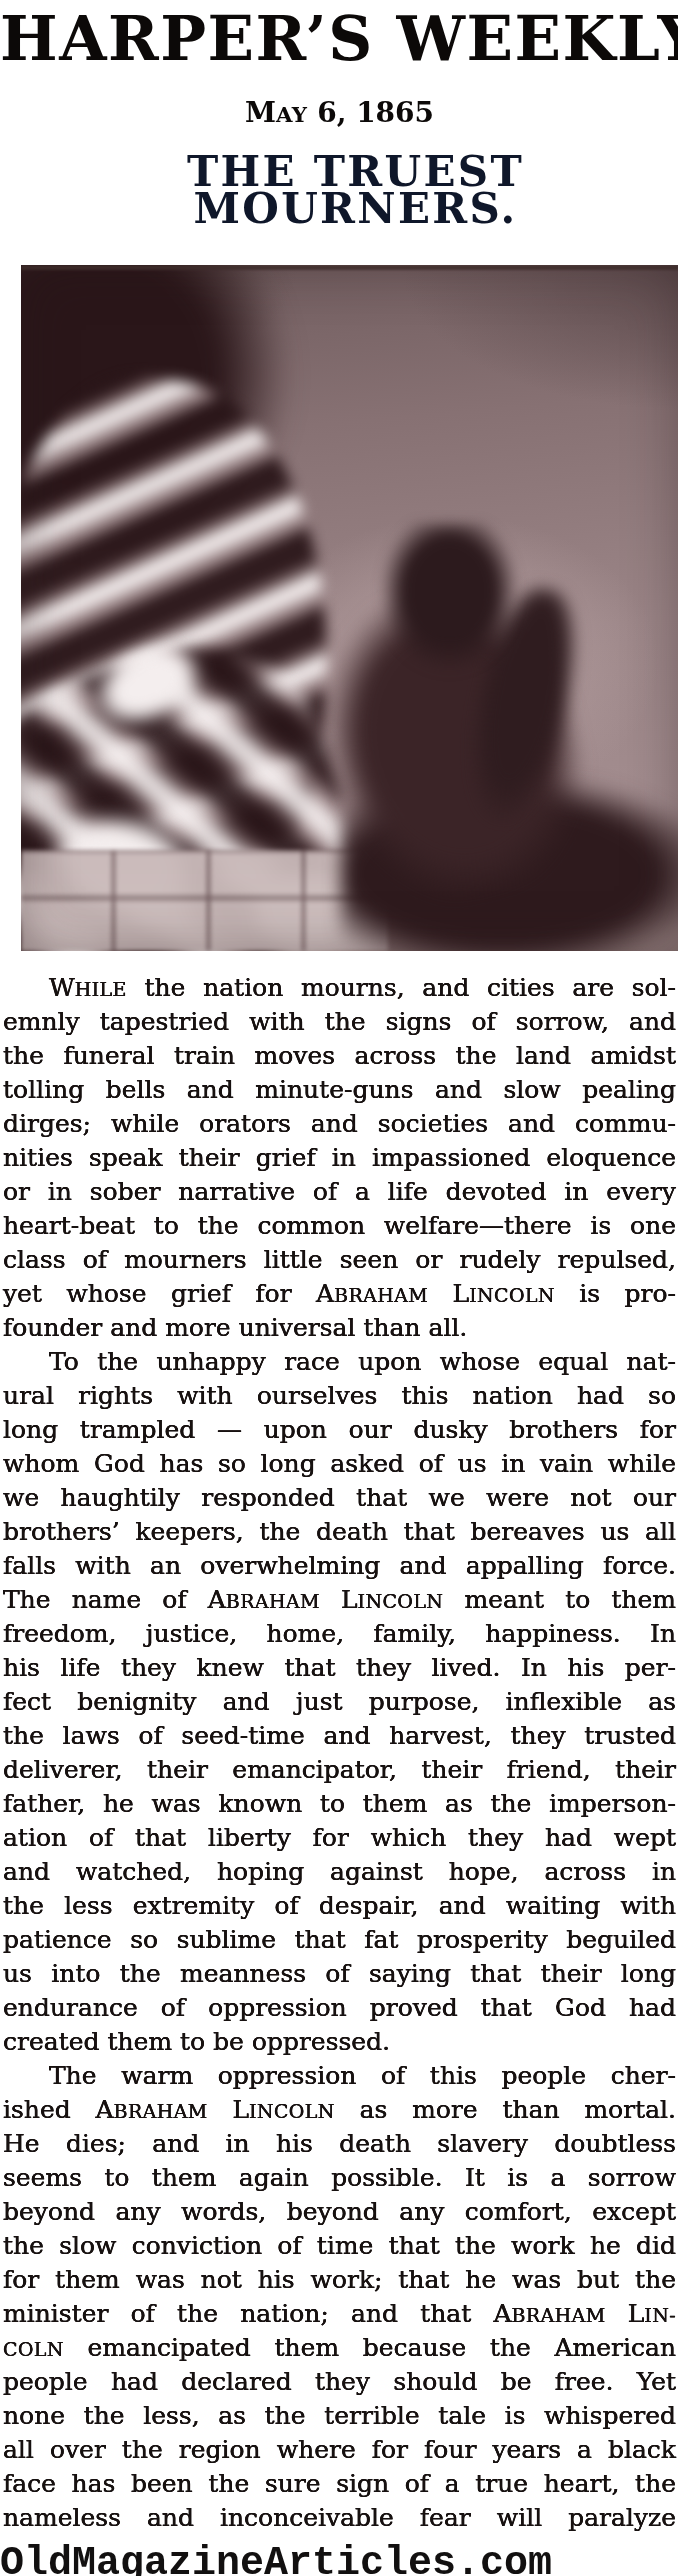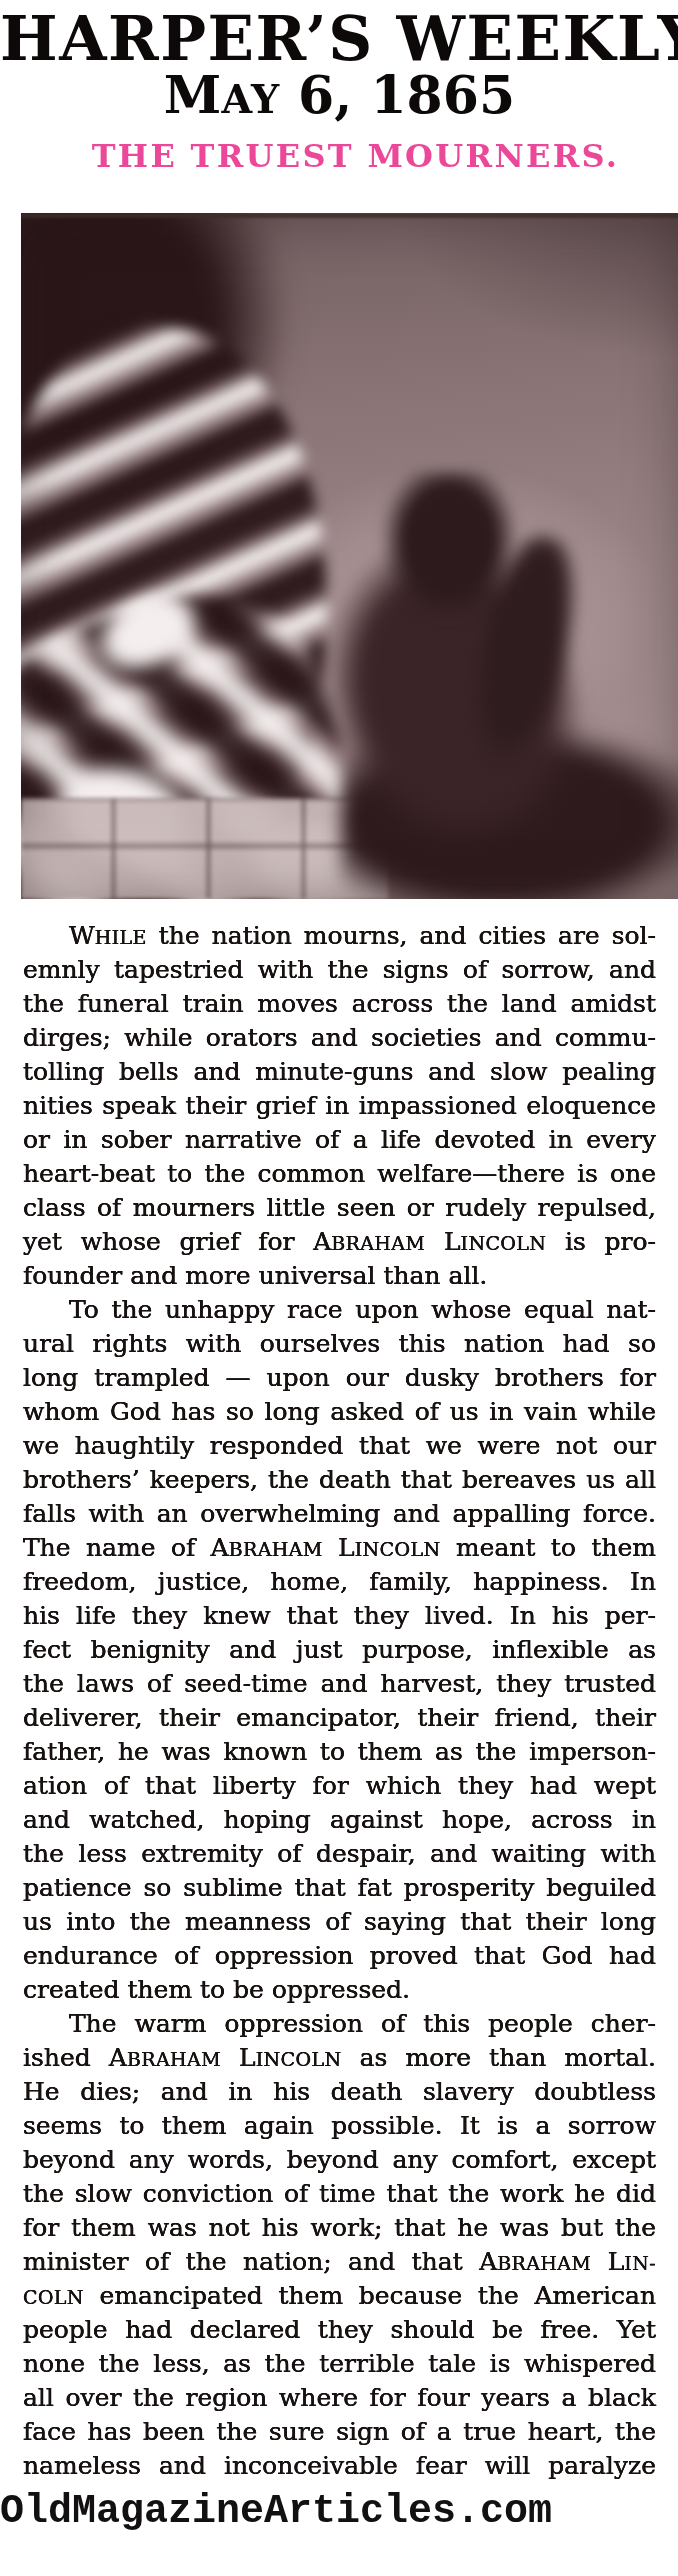--- a/index.html
+++ b/index.html
@@ -7,25 +7,25 @@
     width:679px;height:2576px;overflow:hidden;position:relative;
     font-family:"DejaVu Serif","Liberation Serif",serif;color:#16100f;
   }
   
   .masthead{padding-top:4.6px;text-align:center;}
   .mast-title{
     font-size:61px;line-height:67px;font-weight:700;letter-spacing:1.5px;
     color:#0c0908;white-space:nowrap;
   }
   .mast-date{
-    font-size:52px;line-height:43px;font-weight:700;margin-top:1px;color:#0c0908;
+    font-size:28px;line-height:43px;font-weight:700;margin-top:19px;color:#0c0908;
   }
   .article-title{
-    font-size:32px;line-height:37px;font-weight:700;letter-spacing:2.3px;
-    margin-top:17px;color:#ec4899;padding-left:32px;
+    font-size:42px;line-height:37px;font-weight:700;letter-spacing:2.3px;
+    margin-top:17px;color:#0f172a;padding-left:32px;
   }
   .sc{font-size:0.76em;letter-spacing:0.02em;}
   
   .engraving{
     position:relative;width:658px;height:686px;margin-left:21.4px;margin-top:38px;
     overflow:hidden;
     background:
       radial-gradient(ellipse 329px 237px at 66% 58%, var(--light) 0%, rgba(183,161,162,0) 62%),
       radial-gradient(ellipse 398px 206px at 100% 0%, var(--dark) 0%, rgba(95,76,78,0) 70%),
       radial-gradient(ellipse 321px 176px at 8% 0%, #5d4b4a 0%, rgba(93,75,74,0) 70%),
@@ -56,21 +56,21 @@
     background:radial-gradient(ellipse at 50% 45%, #2f1c1f 0 50%, rgba(47,28,31,0) 75%);filter:blur(7.6px);}
   .l-legs{left:320px;top:517px;width:359px;height:184px;
     background:radial-gradient(ellipse at 45% 50%, #2e1a1d 0 55%, rgba(46,26,29,0) 78%);filter:blur(9.2px);}
   .l-pedestal{left:0;top:585px;width:367px;height:101px;filter:blur(2.3px);opacity:.95;
     background:
       repeating-linear-gradient(90deg, rgba(109,88,90,0) 0 90px, rgba(109,88,90,.6) 90px 95px),
       linear-gradient(180deg, rgba(109,88,90,.5) 0 3.1px, rgba(109,88,90,0) 3.1px 44px, rgba(109,88,90,.55) 46px 50px, rgba(109,88,90,0) 52px 100%),
       linear-gradient(180deg, var(--pedestal), #cfc0bf);}
   .l-vignette{left:0;top:0;width:100%;height:100%;box-shadow:inset 0 0 54px rgba(40,24,26,.38);}
   
-  .article{margin-top:20.6px;padding:0 23px;color:#171110;}
+  .article{margin-top:20.6px;padding:0 3px;color:#171110;}
   .line{
     font-size:25px;line-height:34px;height:34px;
     text-align:justify;text-align-last:justify;
     text-shadow:0.2px 0 0 currentColor,-0.2px 0 0 currentColor;
   }
   .line.indent{padding-left:46px;}
   .line.lastleft{text-align-last:left;}
   
   .footer{
     margin-top:4.6px;text-align:left;
@@ -101,22 +101,22 @@
   <div class="l-head"></div>
   <div class="l-topline"></div>
   <div class="l-vignette"></div>
 </div>
 
 <div class="article" id="article-body">
     <div>
       <div class="line indent">W<span class="sc">HILE</span> the nation mourns, and cities are sol-</div>
       <div class="line">emnly tapestried with the signs of sorrow, and</div>
       <div class="line">the funeral train moves across the land amidst</div>
+      <div class="line">tolling bells and minute-guns and slow pealing</div>
       <div class="line">dirges; while orators and societies and commu-</div>
-      <div class="line">tolling bells and minute-guns and slow pealing</div>
       <div class="line">nities speak their grief in impassioned eloquence</div>
       <div class="line">or in sober narrative of a life devoted in every</div>
       <div class="line">heart-beat to the common welfare—there is one</div>
       <div class="line">class of mourners little seen or rudely repulsed,</div>
       <div class="line">yet whose grief for A<span class="sc">BRAHAM</span> L<span class="sc">INCOLN</span> is pro-</div>
       <div class="line lastleft">founder and more universal than all.</div>
     </div>
     <div>
       <div class="line indent">To the unhappy race upon whose equal nat-</div>
       <div class="line">ural rights with ourselves this nation had so</div>

